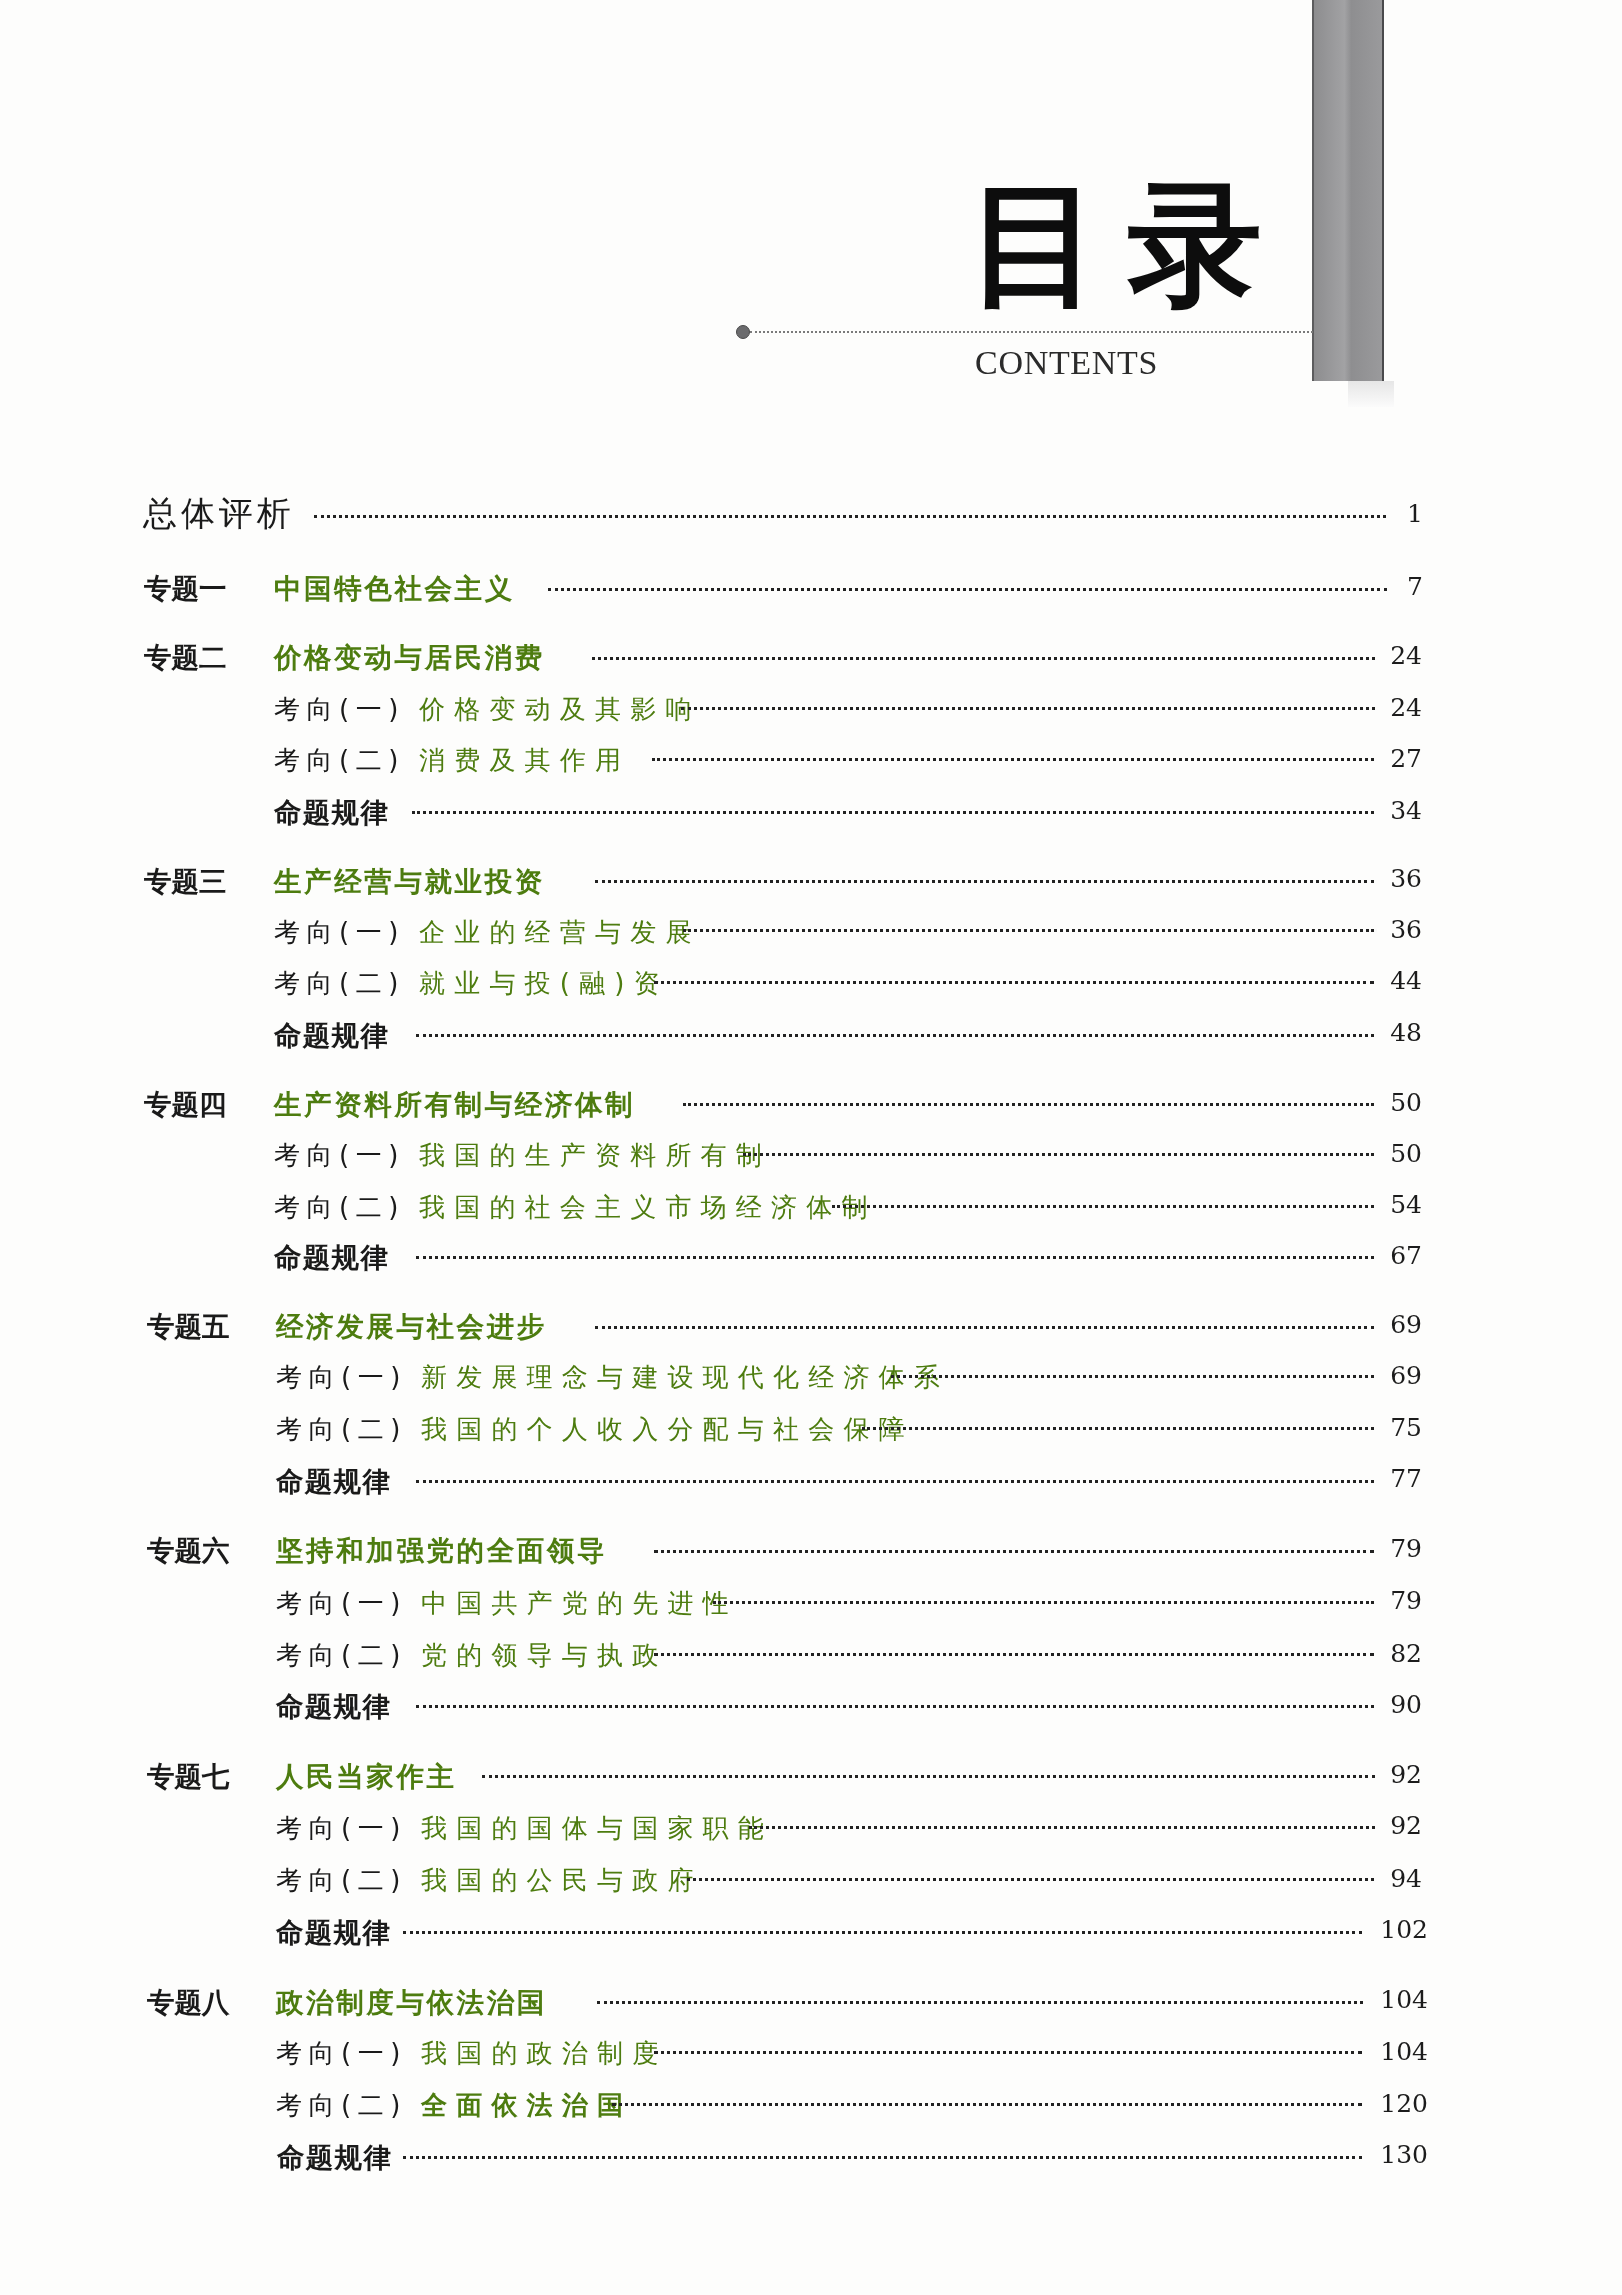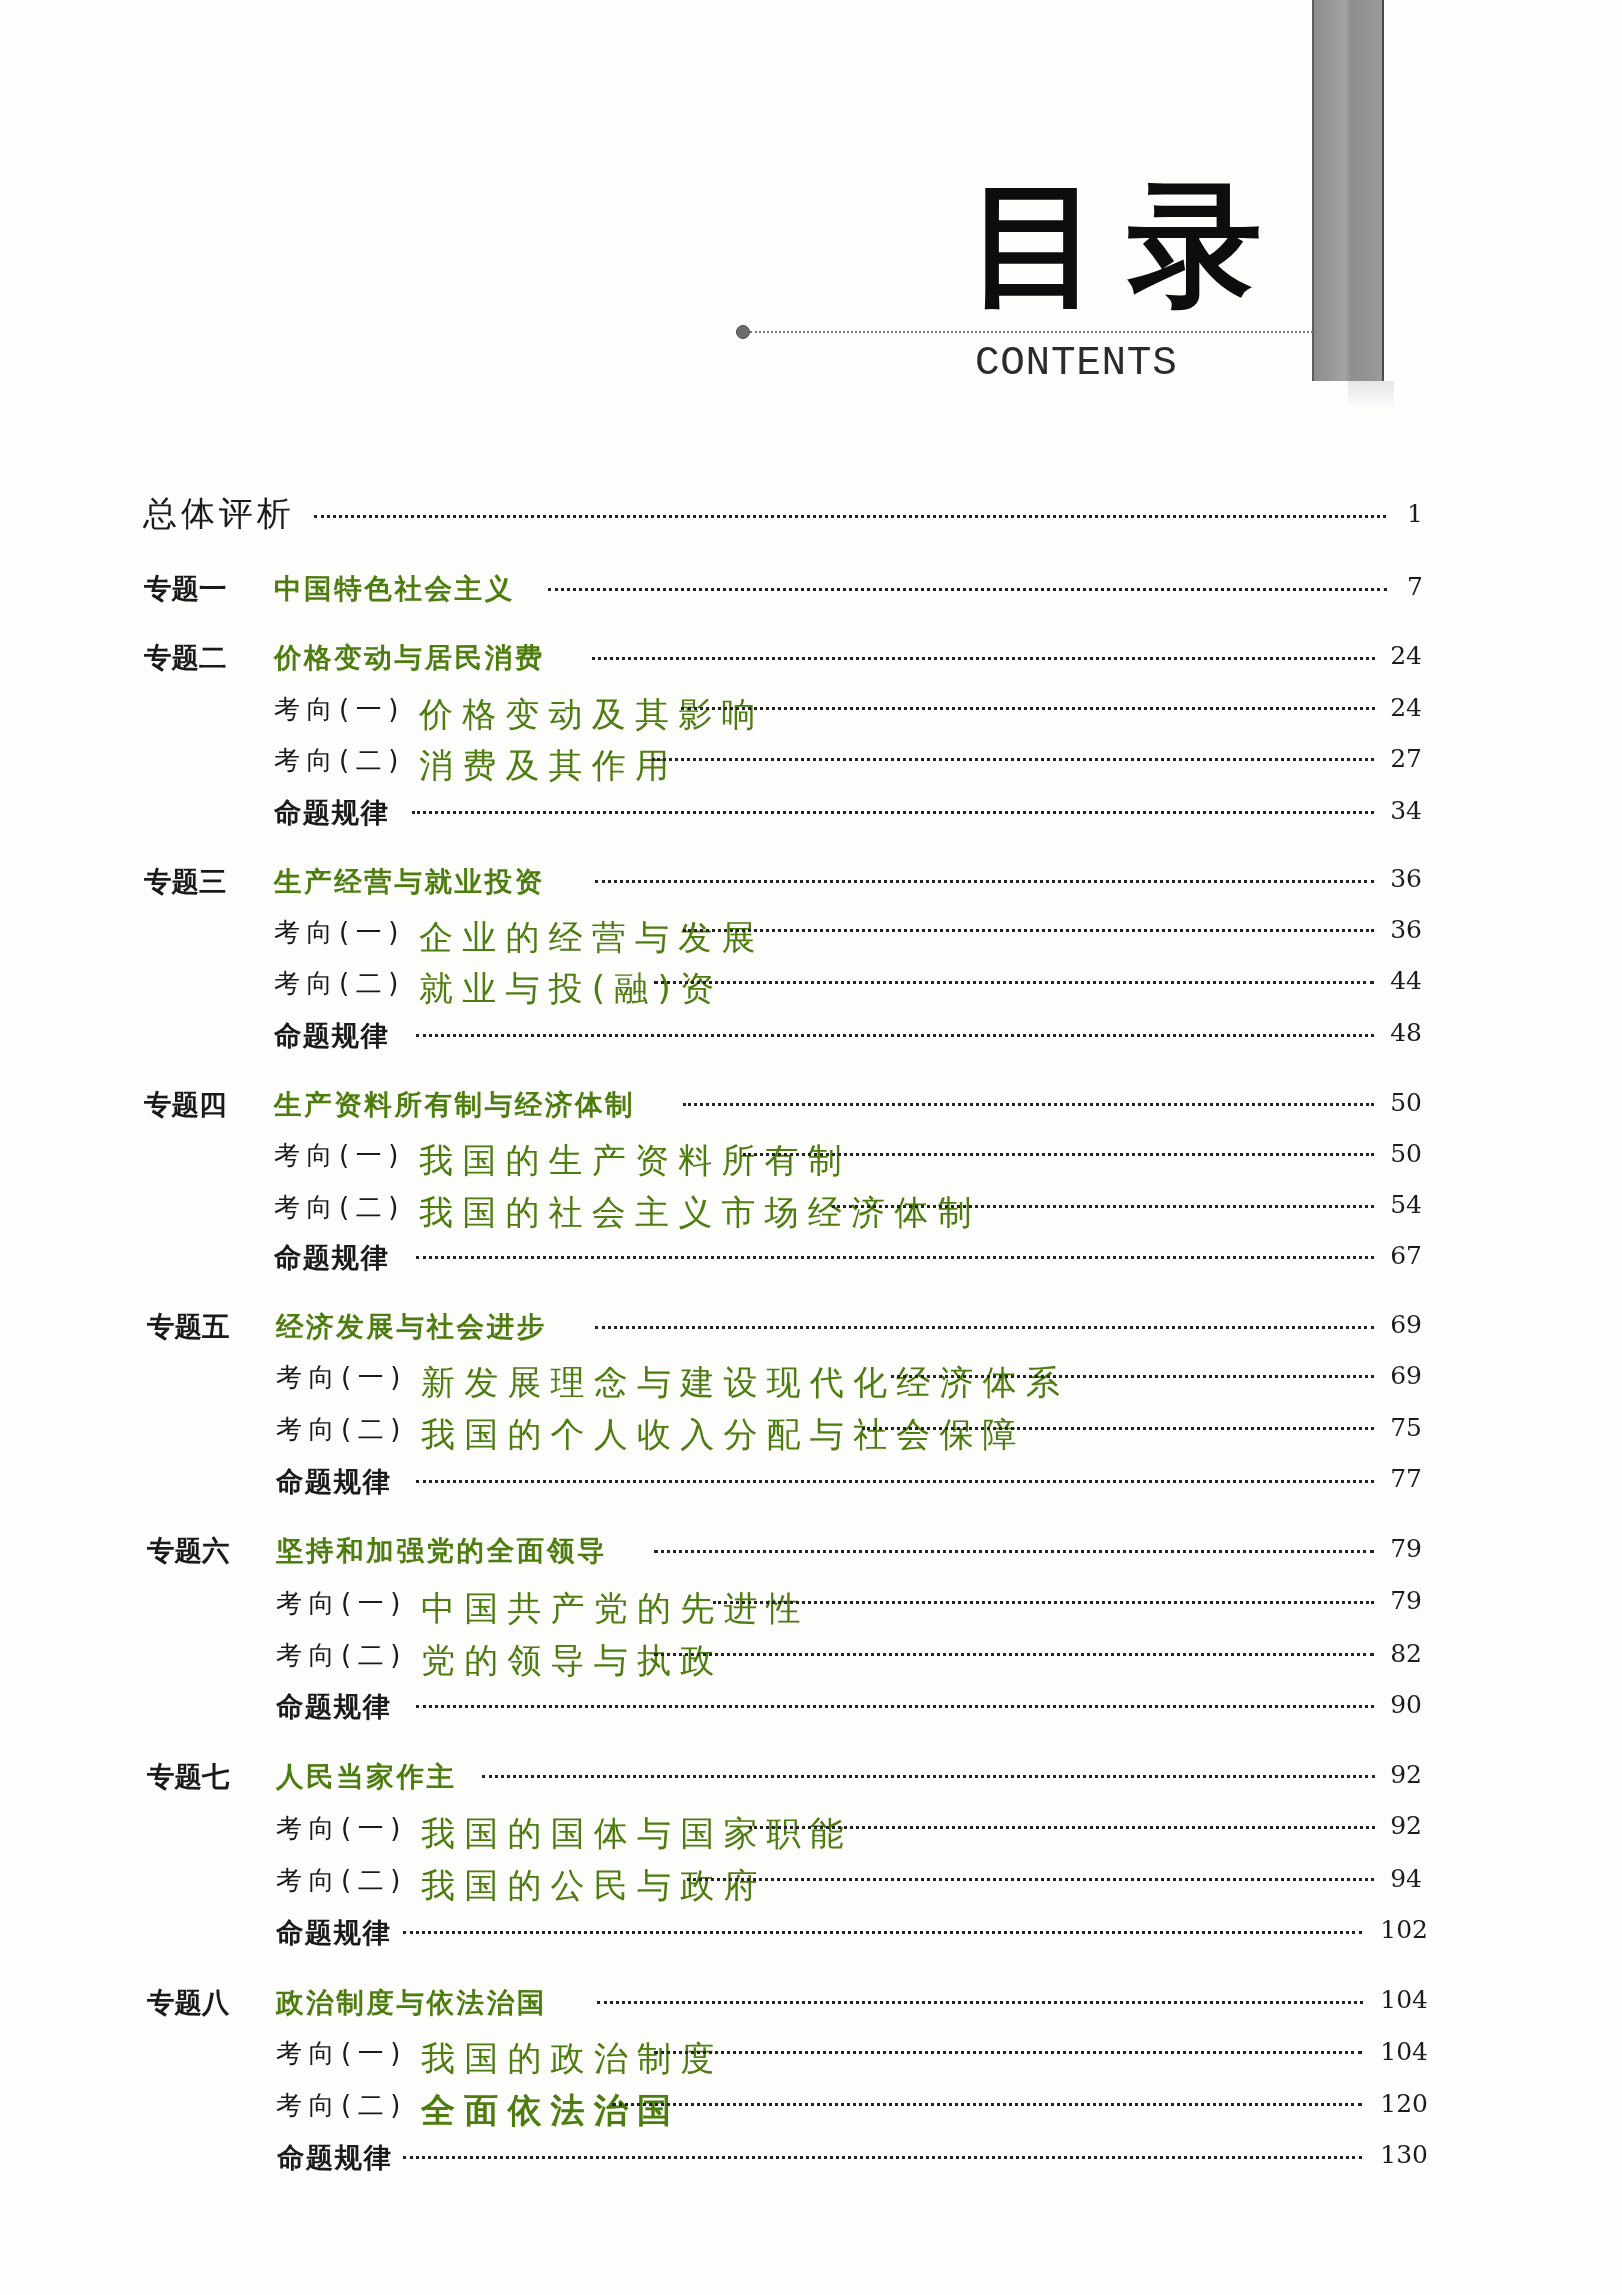--- a/index.html
+++ b/index.html
@@ -27,42 +27,42 @@
   .title-dot {
     position:absolute; left:736px; top:325px; width:14.4px; height:14.4px;
     border-radius:50%; background:#6b6b6d; border:1.3px solid #4a4a4a; box-sizing:border-box;
   }
   .title-rule {
     position:absolute; left:750px; top:331px; width:563px; height:0;
     border-top:2px dotted #7a7a7a;
   }
   .title-sub {
     position:absolute; left:975px; top:340px;
-    font-family:Liberation Mono, monospace; font-size:41px; font-weight:normal;
+    font-family:Liberation Serif, serif; font-size:34px; font-weight:normal;
     color:#2b2b2b; letter-spacing:0.7px; line-height:46px;
   }
   .toc { position:absolute; left:0; top:0; width:1622px; height:2295px; }
   .label {
     position:absolute; white-space:nowrap; font-weight:bold; color:#1a1a1a;
   }
   .title {
     position:absolute; white-space:nowrap; color:#4d7c0f;
   }
   .leader {
     position:absolute; height:0; border-top:3.9px dotted #222;
   }
   .page {
     position:absolute; white-space:nowrap; font-family:"DejaVu Serif", serif;
     color:#1c1c1c; font-size:25px; text-align:right;
   }
   .r-big .label { font-size:34px; font-weight:normal; letter-spacing:3.9px; }
   .r-topic .label { font-size:27.5px; }
   .r-topic .title { font-size:27.5px; font-weight:bold; letter-spacing:2.6px; }
   .r-sub .label { font-size:26px; font-weight:normal; letter-spacing:6.5px; }
-  .r-sub .title { font-size:34px; font-weight:normal; letter-spacing:9.2px; }
+  .r-sub .title { font-size:26px; font-weight:normal; letter-spacing:9.2px; }
   .r-rule .label { font-size:27.5px; font-weight:bold; letter-spacing:1.3px; }
 </style>
 </head>
 <body>
 
 <div class="gray-bar"></div>
 <div class="gray-bar-fade"></div>
 <div class="title-main">目录</div>
 <div class="title-dot"></div>
 <div class="title-rule"></div>

